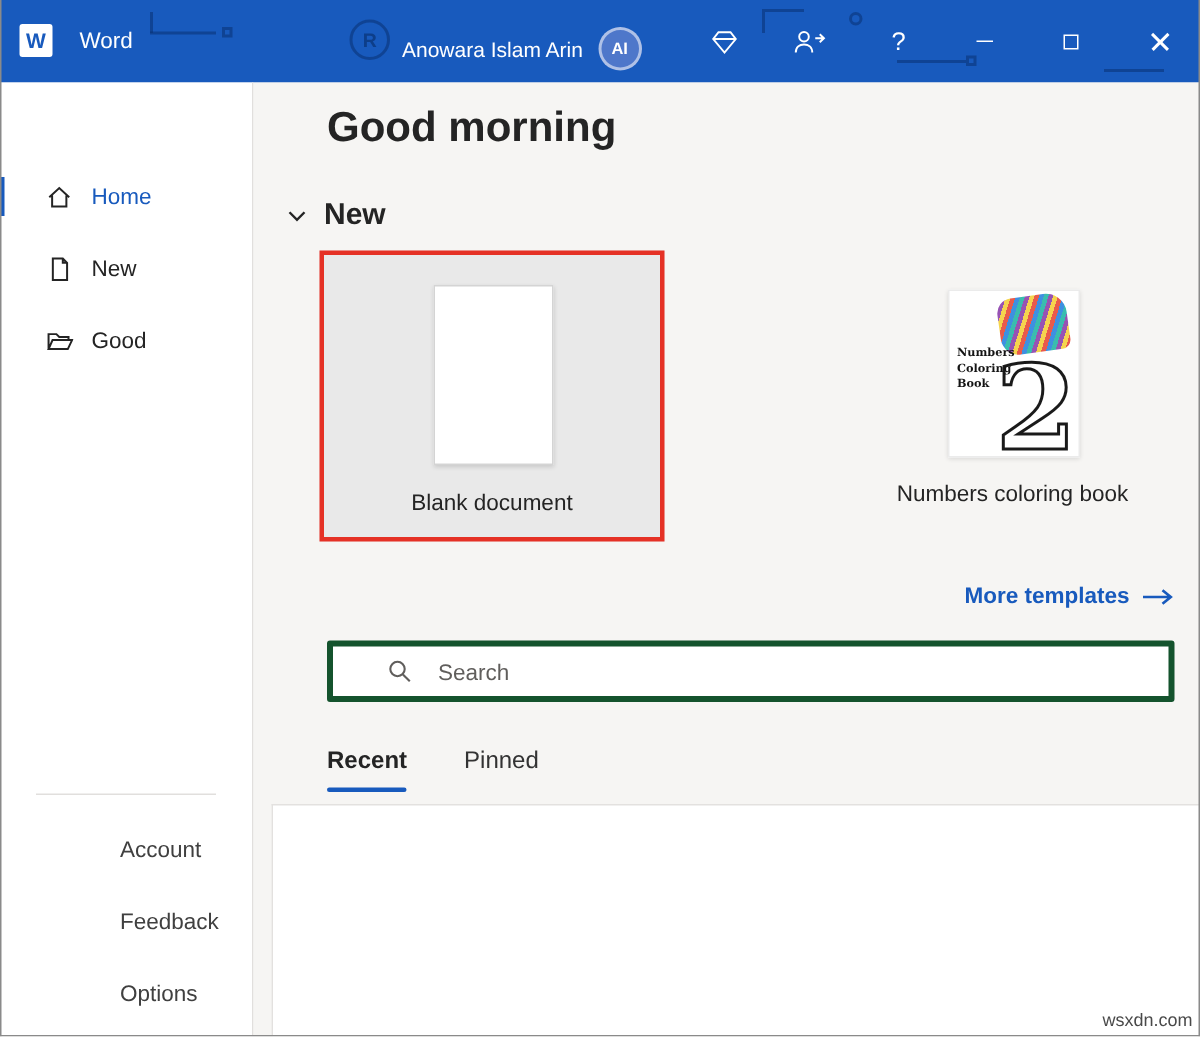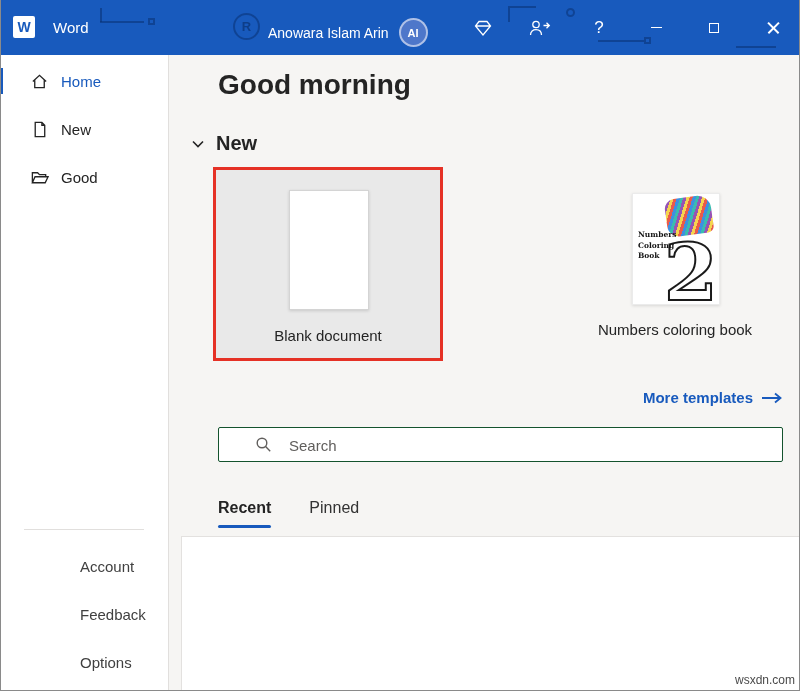--- a/index.html
+++ b/index.html
@@ -26,21 +26,21 @@
   .tb-help{font-size:17px;}
   .win-btn{position:absolute;top:0;height:55px;width:47px;display:flex;align-items:center;justify-content:center;cursor:pointer;}
   .min-icon{width:11px;height:1.4px;background:#fff;display:block;}
   .max-icon{width:10px;height:10px;border:1.3px solid #fff;display:block;box-sizing:border-box;}
   .x-icon{position:relative;width:15px;height:15px;display:block;}
   .x-icon::before,.x-icon::after{content:"";position:absolute;left:0;top:6.7px;width:15px;height:1.5px;background:#fff;}
   .x-icon::before{transform:rotate(45deg);}
   .x-icon::after{transform:rotate(-45deg);}
   
   .sidebar{position:absolute;left:0;top:55px;width:168px;height:636px;background:#fff;border-right:1px solid #e1dfdd;box-sizing:content-box;}
-  .side-nav{padding-top:2px;}
+  .side-nav{padding-top:20px;margin-top:32px;}
   .nav-item{position:relative;display:flex;align-items:center;gap:12px;height:48px;padding-left:30px;font-size:15px;color:#242424;cursor:pointer;}
   .nav-item.active::before{content:"";position:absolute;left:0;top:11px;bottom:11px;width:3px;background:#185abd;}
   .nav-item.active .nav-label{color:#185abd;}
   .side-sep{position:absolute;left:24px;top:474px;width:120px;height:1px;background:#e1dfdd;}
   .side-footer{position:absolute;left:0;top:487px;width:168px;}
   .footer-item{display:flex;align-items:center;height:48px;padding-left:80px;font-size:15px;color:#404040;cursor:pointer;}
   
   .main{position:absolute;left:169px;top:55px;width:631px;height:636px;background:#f6f5f3;}
   .greeting{position:absolute;left:49px;top:14px;font-size:28px;font-weight:700;color:#242424;}
   .new-header{position:absolute;left:22px;top:77px;display:flex;align-items:center;gap:11px;}
@@ -53,21 +53,21 @@
   .coloring-pattern{position:absolute;top:3px;right:7px;width:46px;height:38px;transform:rotate(-8deg);
     border-radius:10px 14px 6px 12px;opacity:.92;
     background:repeating-linear-gradient(115deg,#29b6a8 0 3px,#8e44ad 3px 6px,#f4d03f 6px 9px,#e74c3c 9px 12px,#2e86de 12px 15px);}
   .coloring-numeral{position:absolute;right:1px;bottom:-8px;font-family:"DejaVu Serif",serif;font-size:78px;line-height:1;
     font-weight:700;color:#fff;-webkit-text-stroke:2px #1a1a1a;text-shadow:0 0 1px #000;}
   .coloring-title{position:absolute;left:5px;top:36px;width:40px;font-family:"DejaVu Serif",serif;
     font-size:7.5px;font-weight:700;line-height:1.4;color:#141414;}
   .coloring-label{position:absolute;left:416px;top:266px;width:180px;text-align:center;font-size:15px;color:#242424;}
   .more-link{position:absolute;right:17px;top:334px;display:flex;align-items:center;gap:8px;cursor:pointer;}
   .more-text{font-size:15px;font-weight:600;color:#185abd;}
-  .search-box{position:absolute;left:49px;right:17px;top:372px;height:33px;background:#fff;border:1px solid #14532d;border-radius:2px;}
+  .search-box{position:absolute;left:49px;right:17px;top:372px;height:33px;background:#fff;border:4px solid #14532d;border-radius:2px;}
   .search-icon{position:absolute;left:36px;top:8px;}
   .search-input{position:absolute;left:68px;top:0;right:8px;height:100%;border:none;outline:none;background:transparent;
     font-size:15px;color:#242424;font-family:"Liberation Sans",sans-serif;}
   .search-input::placeholder{color:#605e5c;}
   .tabs{position:absolute;left:49px;top:444px;display:flex;gap:38px;}
   .tab{position:relative;padding-bottom:11px;font-size:16px;color:#333;cursor:pointer;}
   .tab.active{font-weight:700;color:#242424;}
   .tab.active::after{content:"";position:absolute;left:0;right:0;bottom:0;height:3px;background:#185abd;border-radius:2px;}
   .recent-panel{position:absolute;left:12px;top:481px;right:0;bottom:0;background:#fff;
     border-top:1px solid #e3e1df;border-left:1px solid #e3e1df;}

